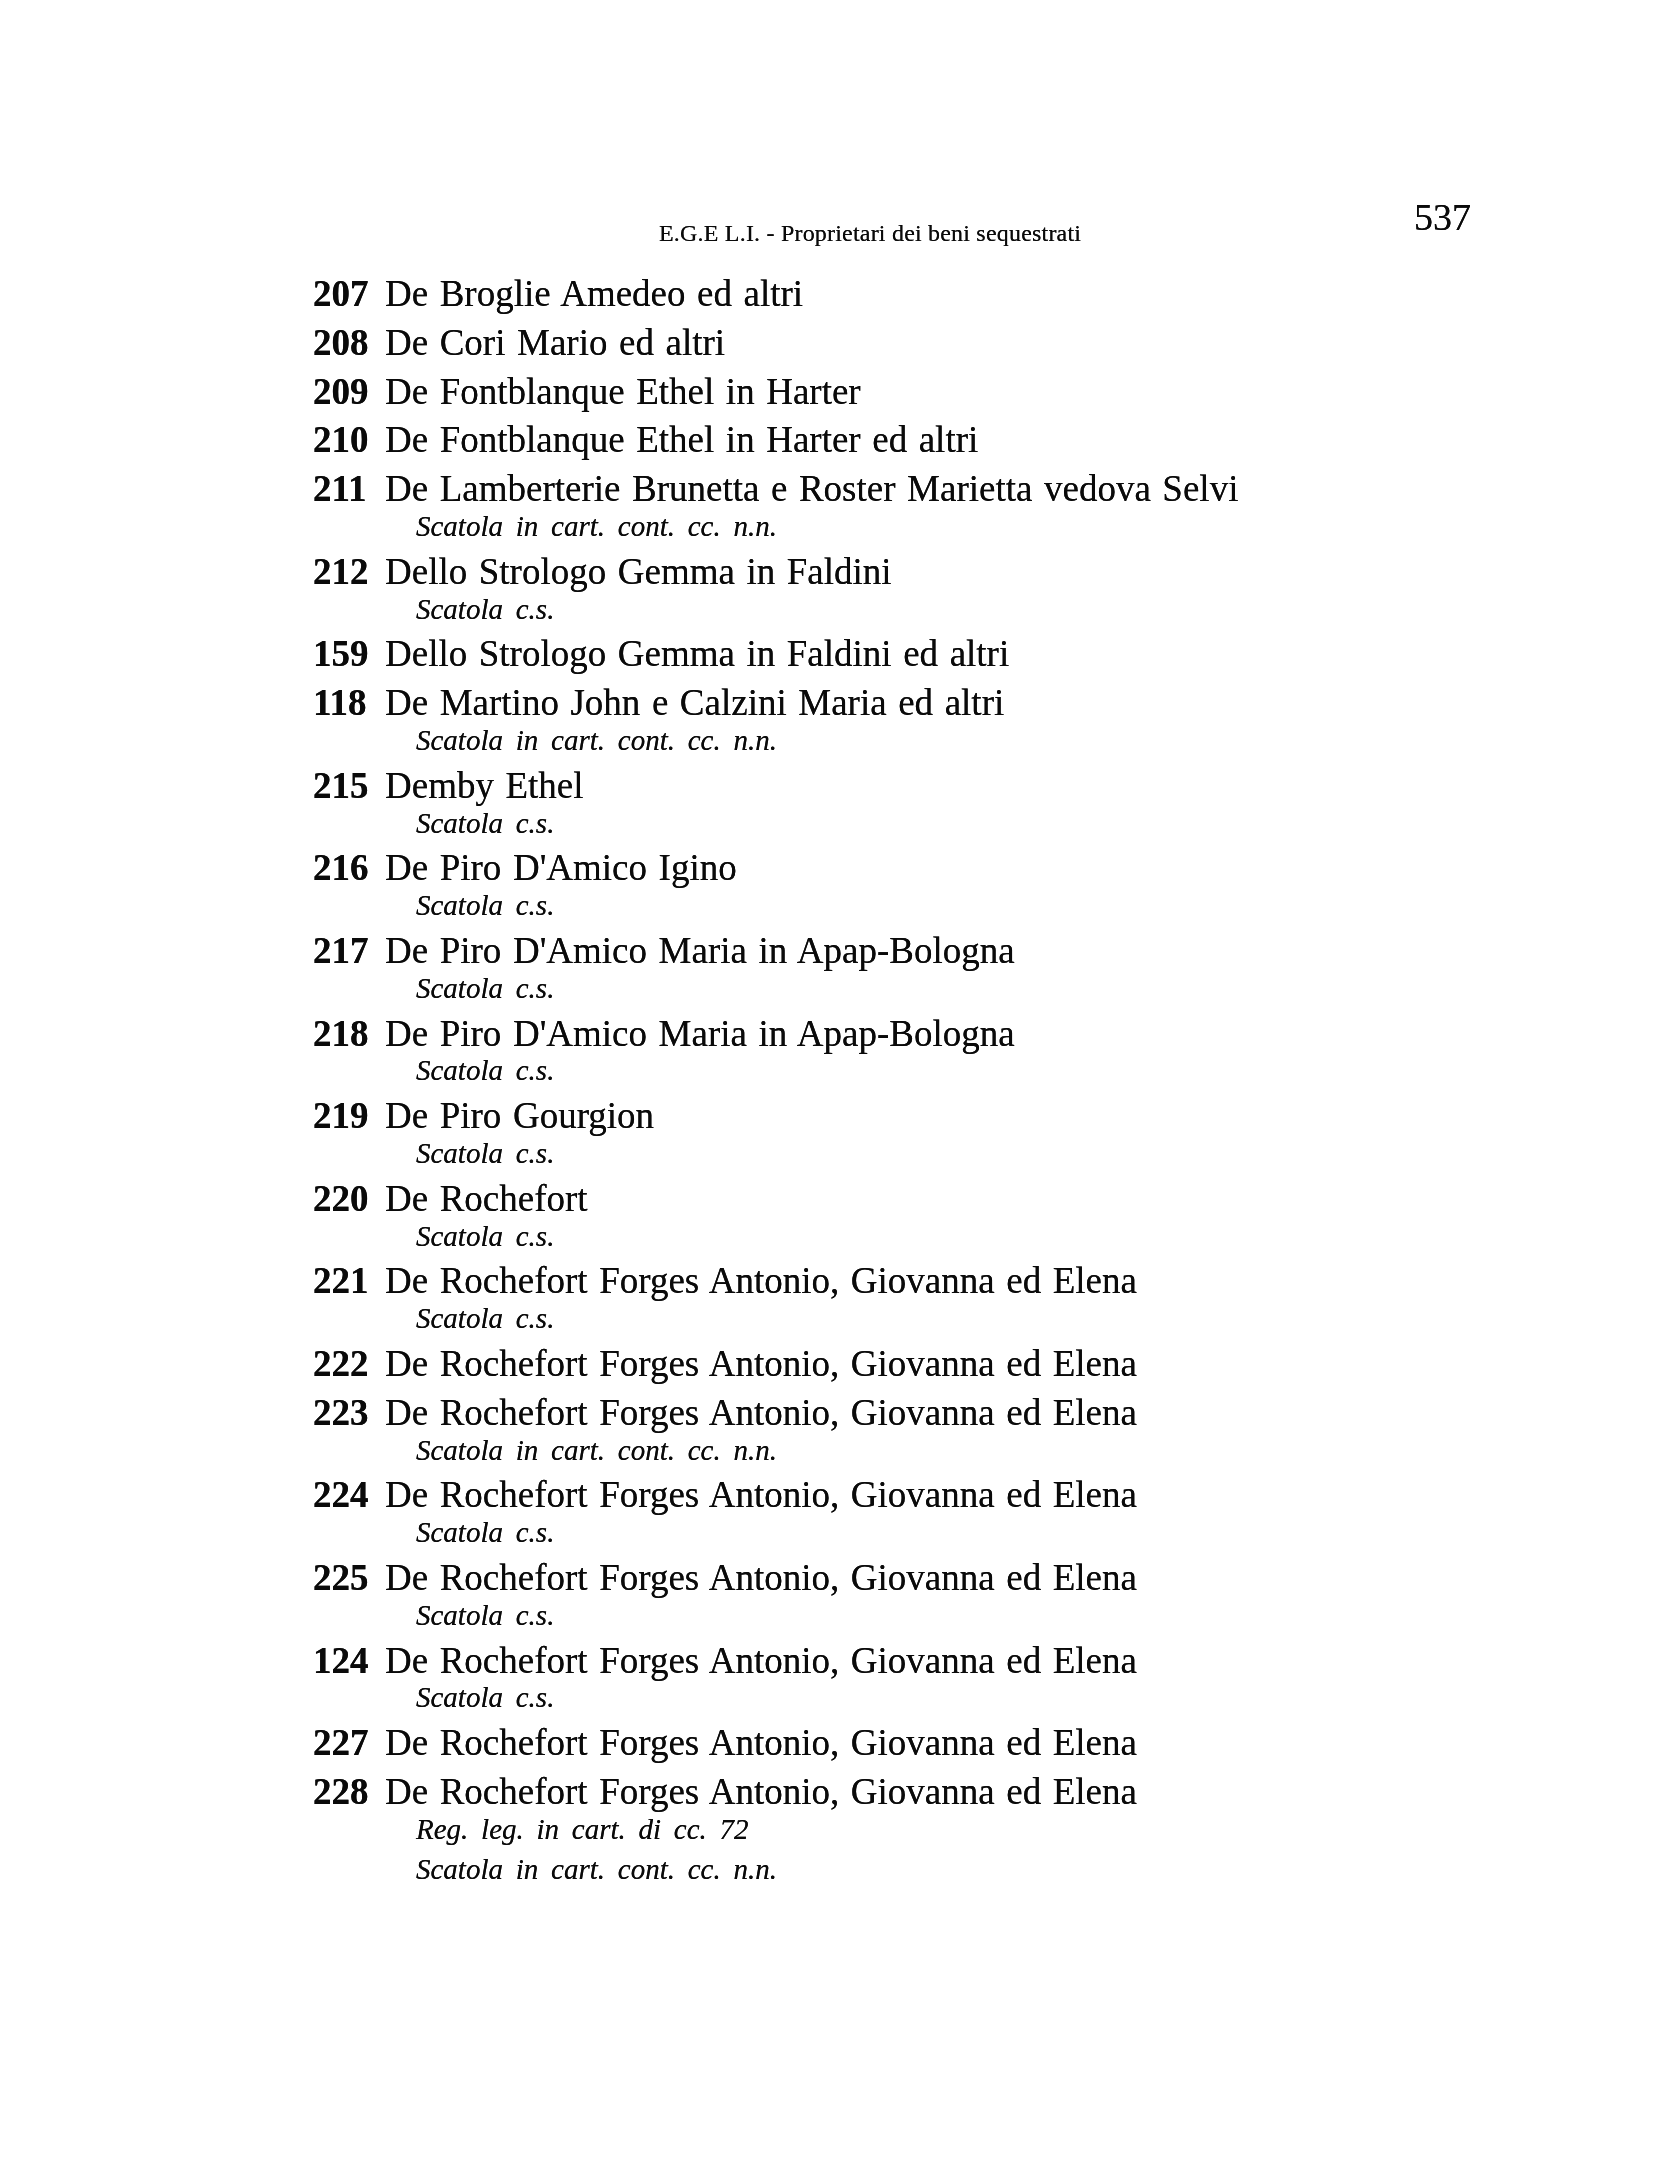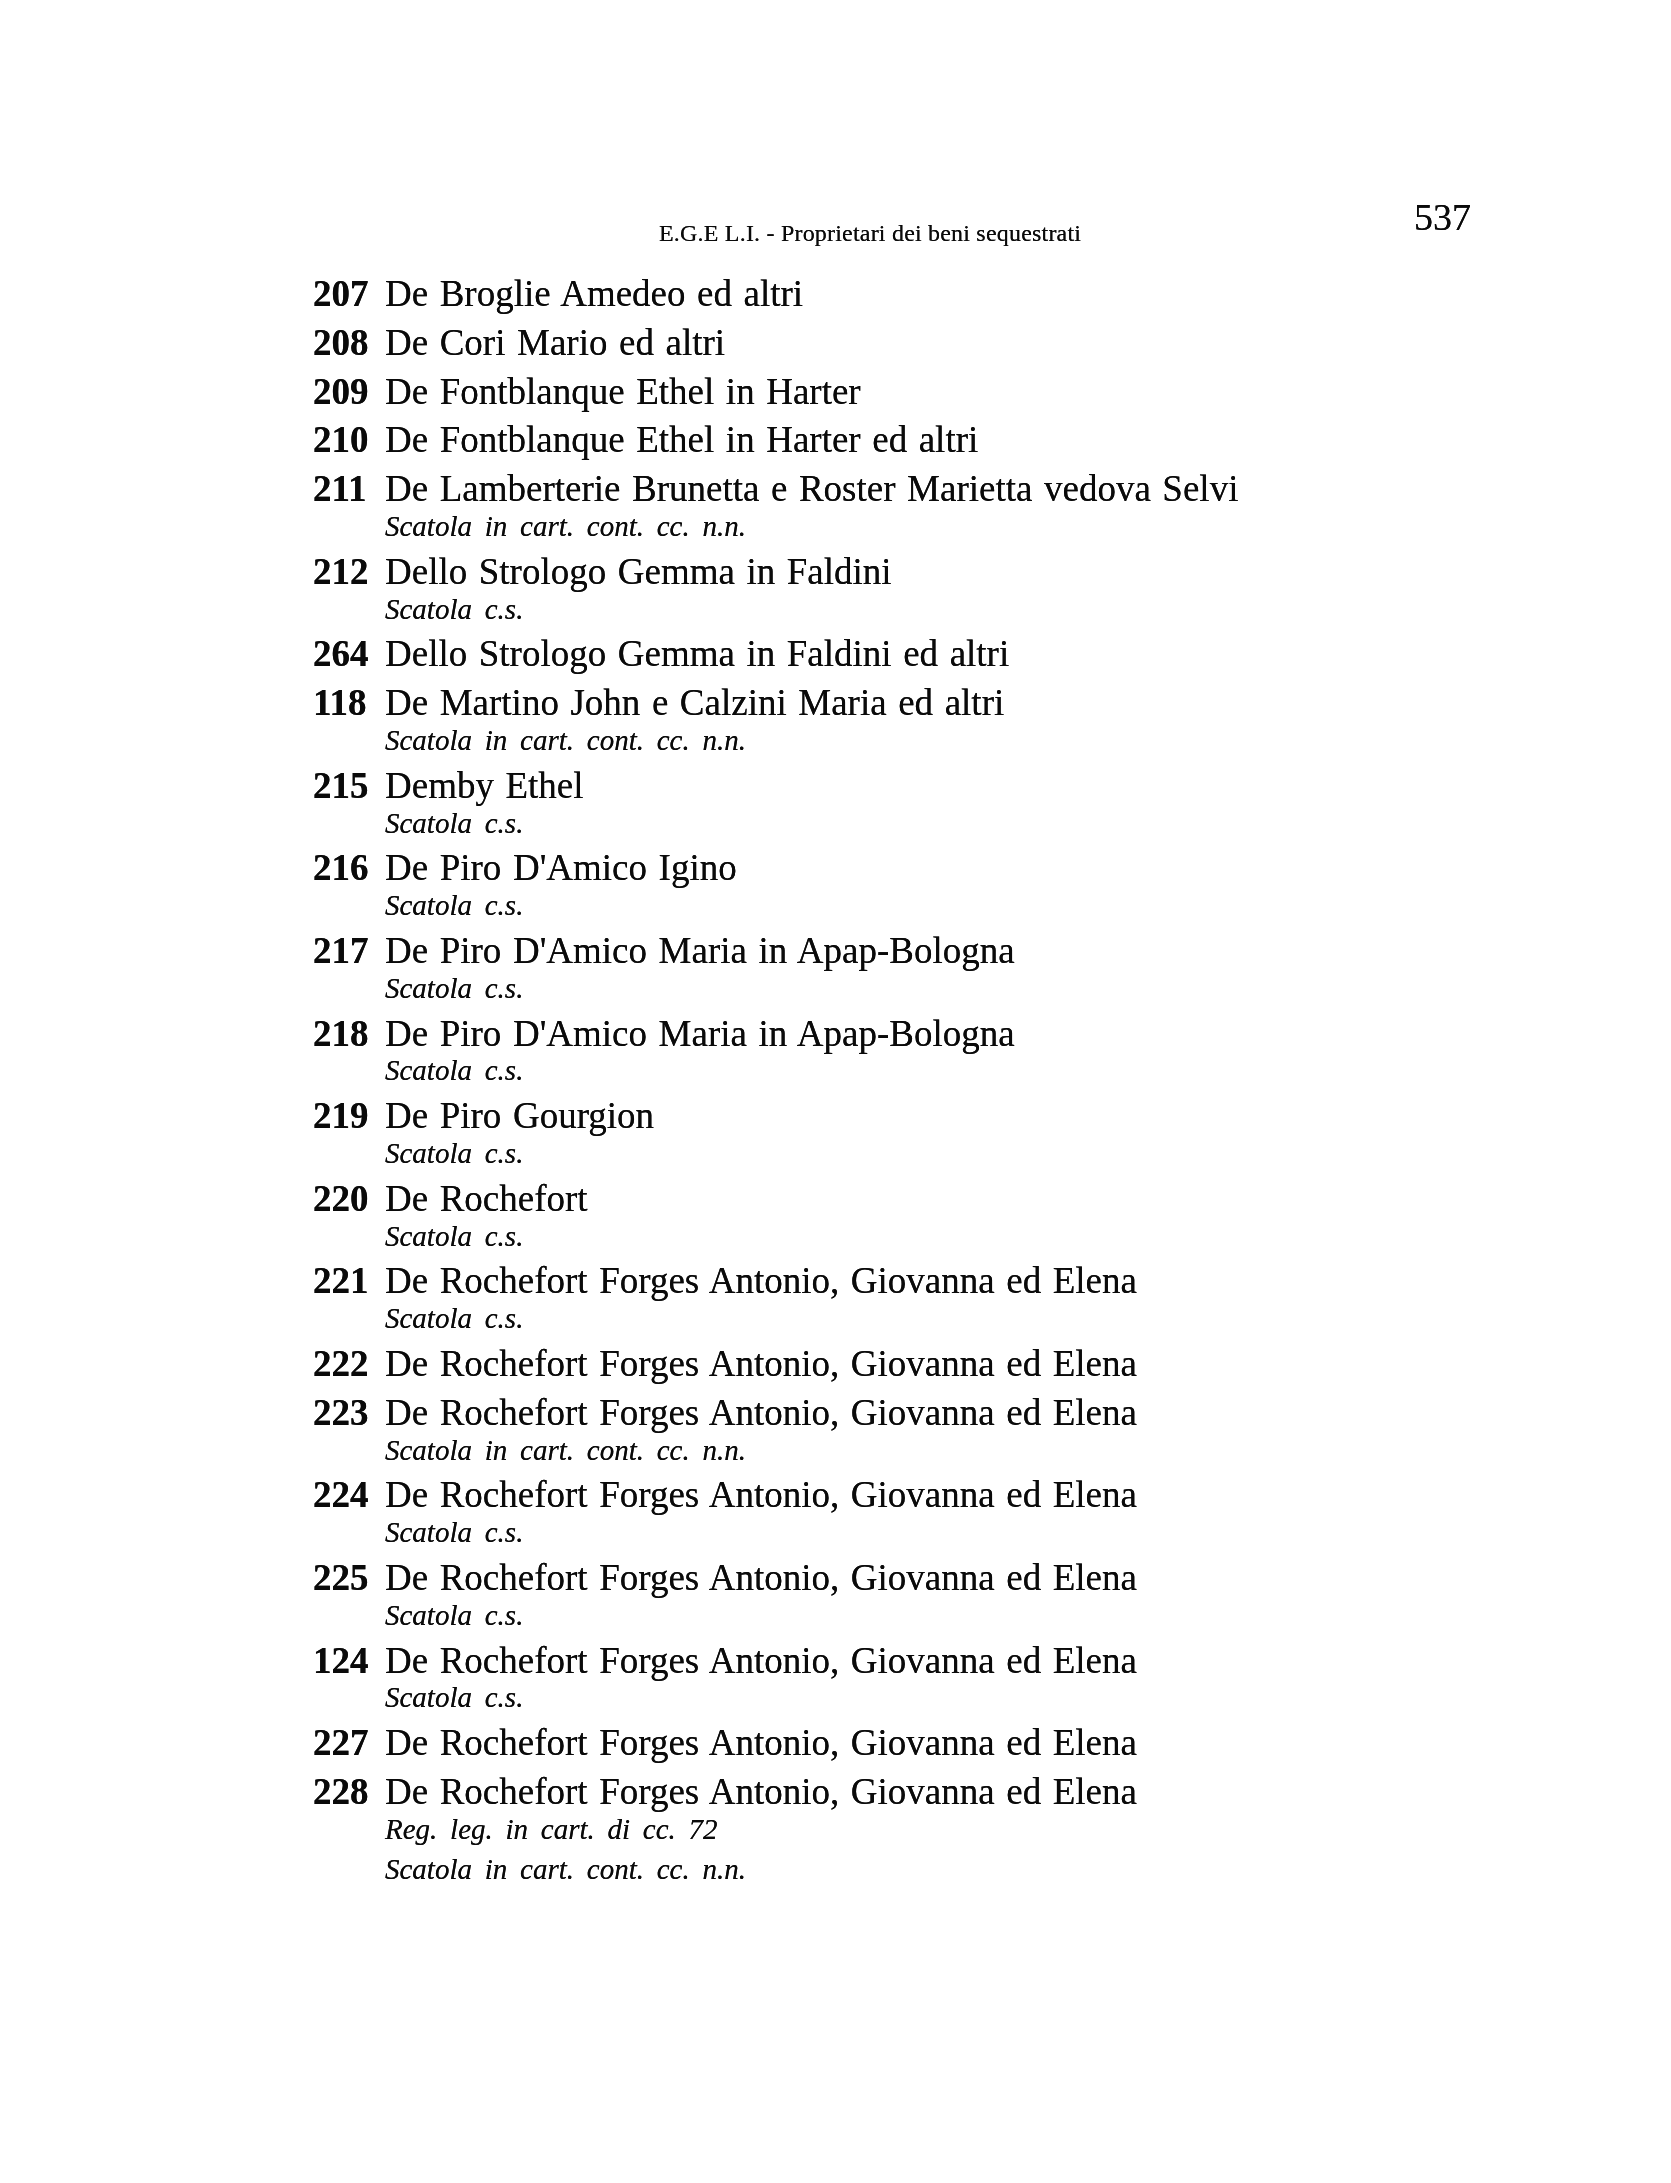--- a/index.html
+++ b/index.html
@@ -48,21 +48,21 @@
     white-space: nowrap;
     text-shadow: 0 0 0.5px rgba(0,0,0,0.88);
     font-family: Liberation Serif, serif;
   }
   .entry-num {
     display: inline-block;
     width: 72px;
     font-weight: 700;
   }
   .entry-note {
-    margin-left: 72px;
+    margin-left: 103px;
     margin-top: 0.8px;
     font-style: italic;
     font-size: 29px;
     line-height: 33px;
     word-spacing: 5.5px;
     white-space: nowrap;
     text-shadow: 0 0 0.5px rgba(0,0,0,0.85);
   }
 </style>
 </head>
@@ -110,21 +110,21 @@
 
   <div class="entry">
     <div class="entry-main">
       <span class="entry-num">212</span><span class="entry-name">Dello Strologo Gemma in Faldini</span>
     </div>
     <div class="entry-note">Scatola c.s.</div>
   </div>
 
   <div class="entry">
     <div class="entry-main">
-      <span class="entry-num">264</span><span class="entry-name">Dello Strologo Gemma in Faldini ed altri</span>
+      <span class="entry-num">159</span><span class="entry-name">Dello Strologo Gemma in Faldini ed altri</span>
     </div>
 
   </div>
 
   <div class="entry">
     <div class="entry-main">
       <span class="entry-num">118</span><span class="entry-name">De Martino John e Calzini Maria ed altri</span>
     </div>
     <div class="entry-note">Scatola in cart. cont. cc. n.n.</div>
   </div>

